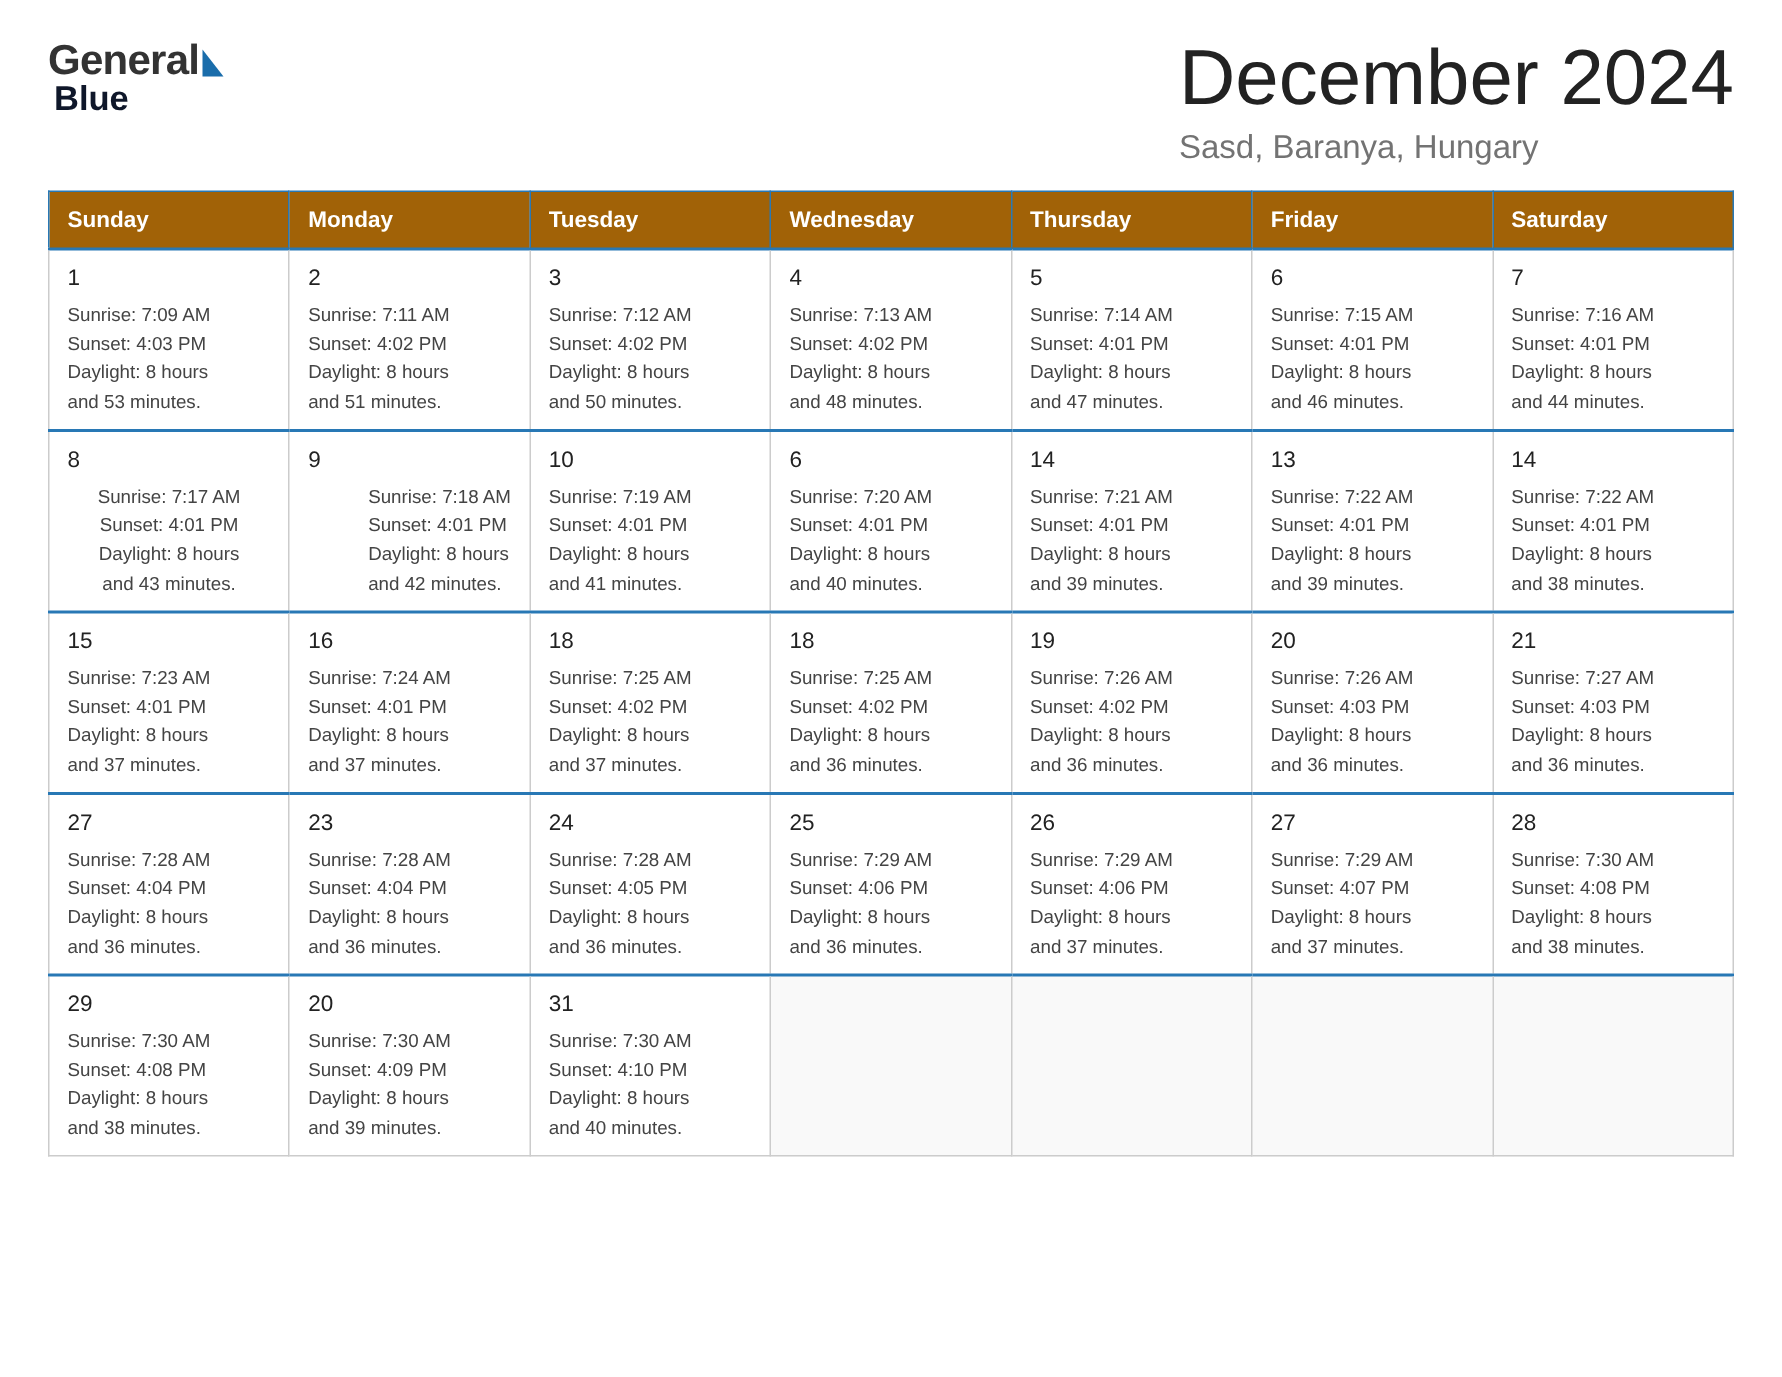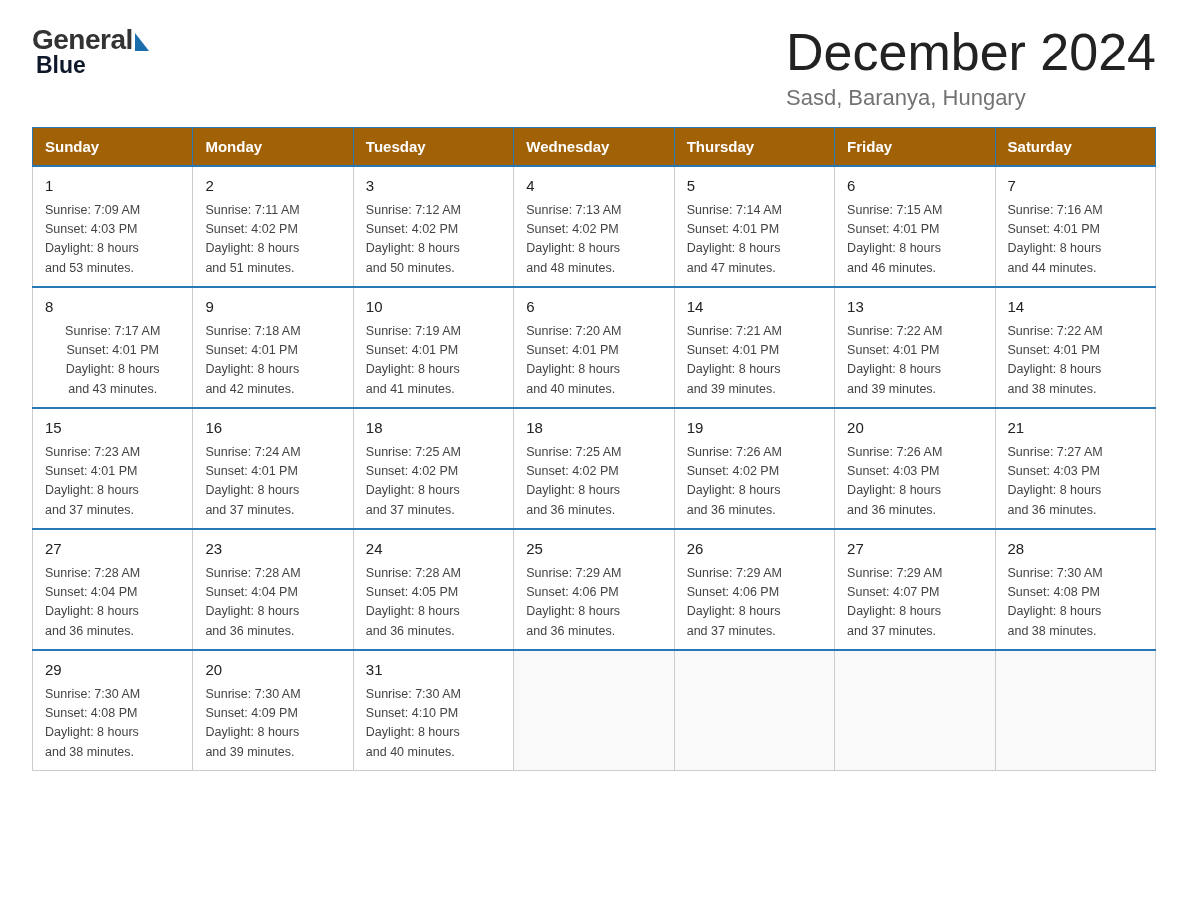--- a/index.html
+++ b/index.html
@@ -187,21 +187,21 @@
       <tr>
         <td>
           <span class="day-number">8</span>
           <div class="day-info" style="white-space: pre-line; text-align: center;">Sunrise: 7:17 AM
 Sunset: 4:01 PM
 Daylight: 8 hours
 and 43 minutes.</div>
         </td>
         <td>
           <span class="day-number">9</span>
-          <div class="day-info" style="white-space: pre-line;">Sunrise: 7:18 AM
+          <div class="day-info" style="white-space: pre-line; margin-left: 40px;">Sunrise: 7:18 AM
 Sunset: 4:01 PM
 Daylight: 8 hours
 and 42 minutes.</div>
         </td>
         <td>
           <span class="day-number">10</span>
           <div class="day-info" style="white-space: pre-line;">Sunrise: 7:19 AM
 Sunset: 4:01 PM
 Daylight: 8 hours
 and 41 minutes.</div>

